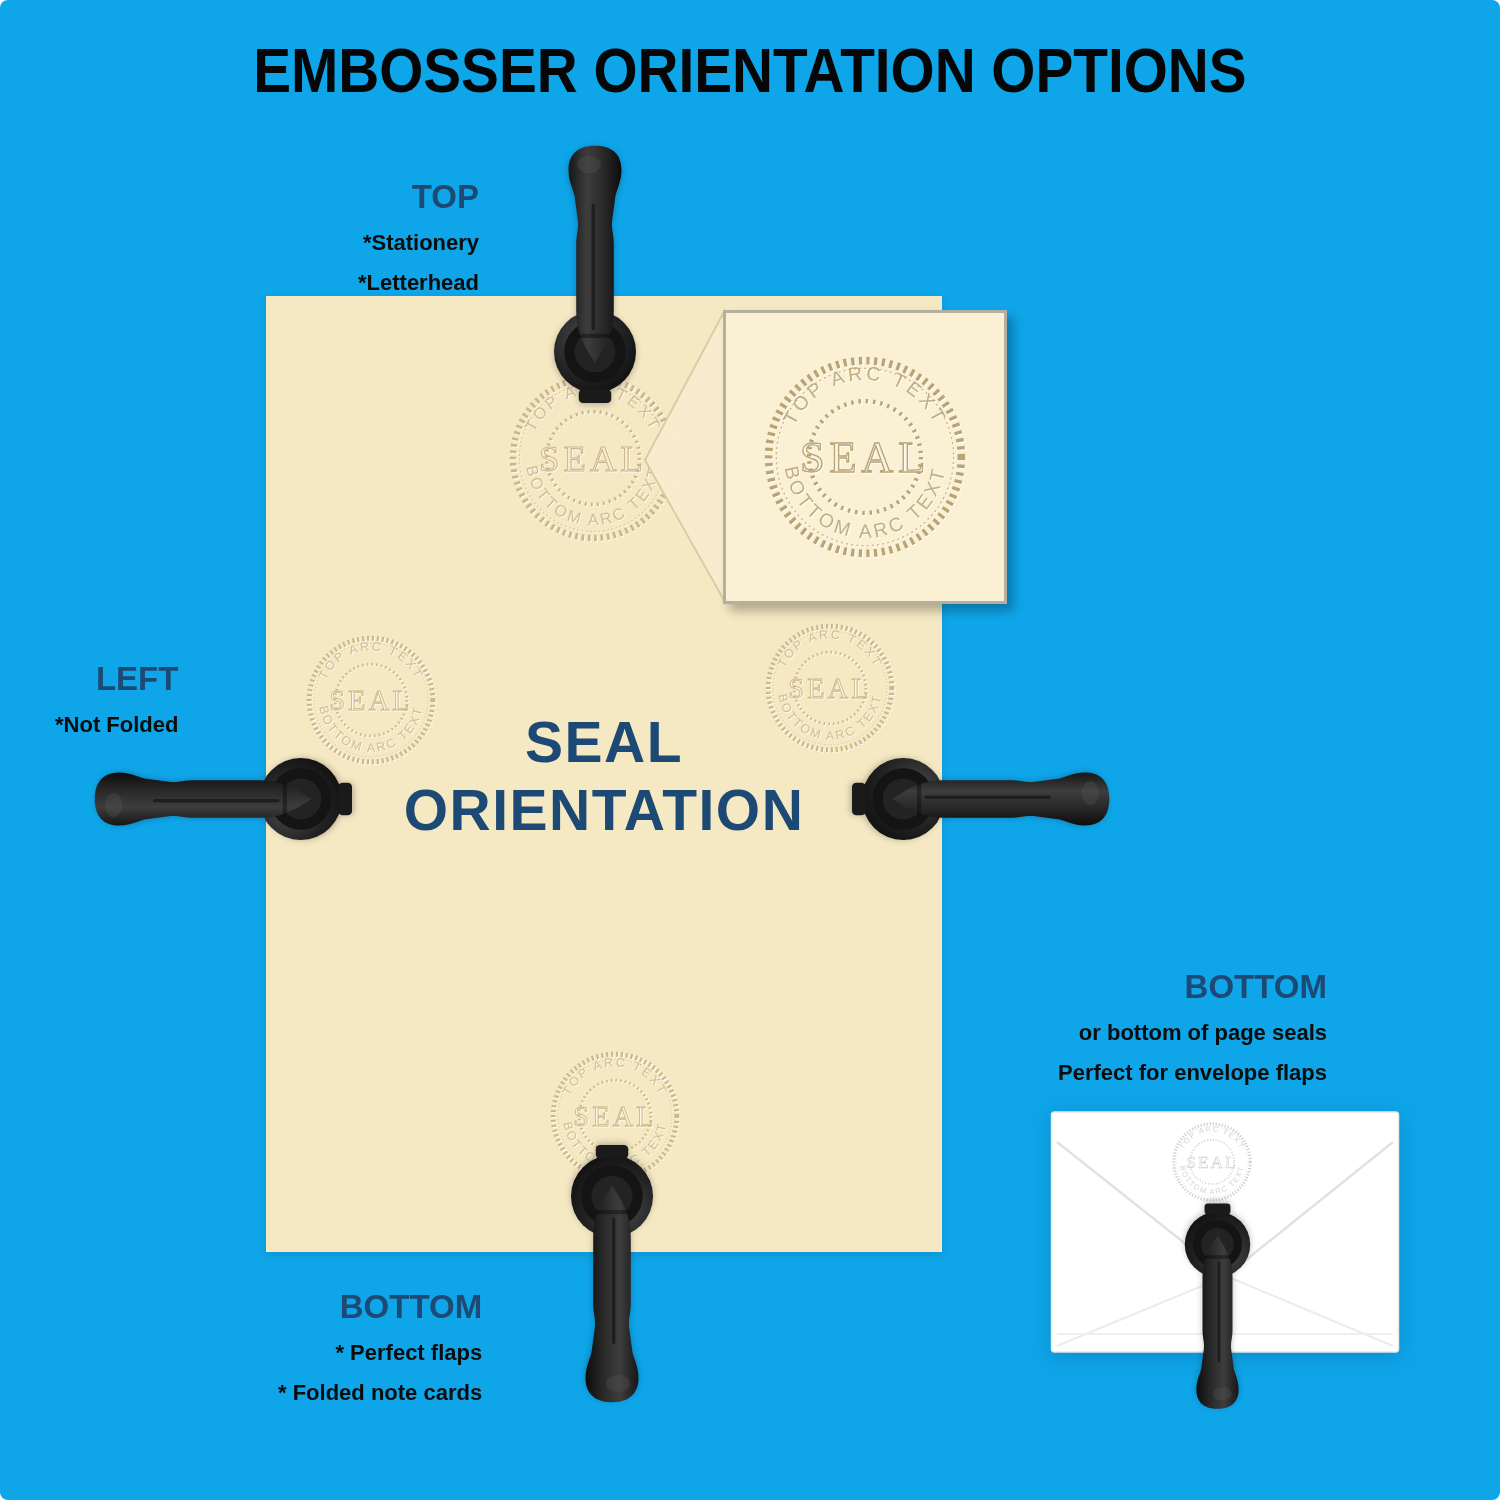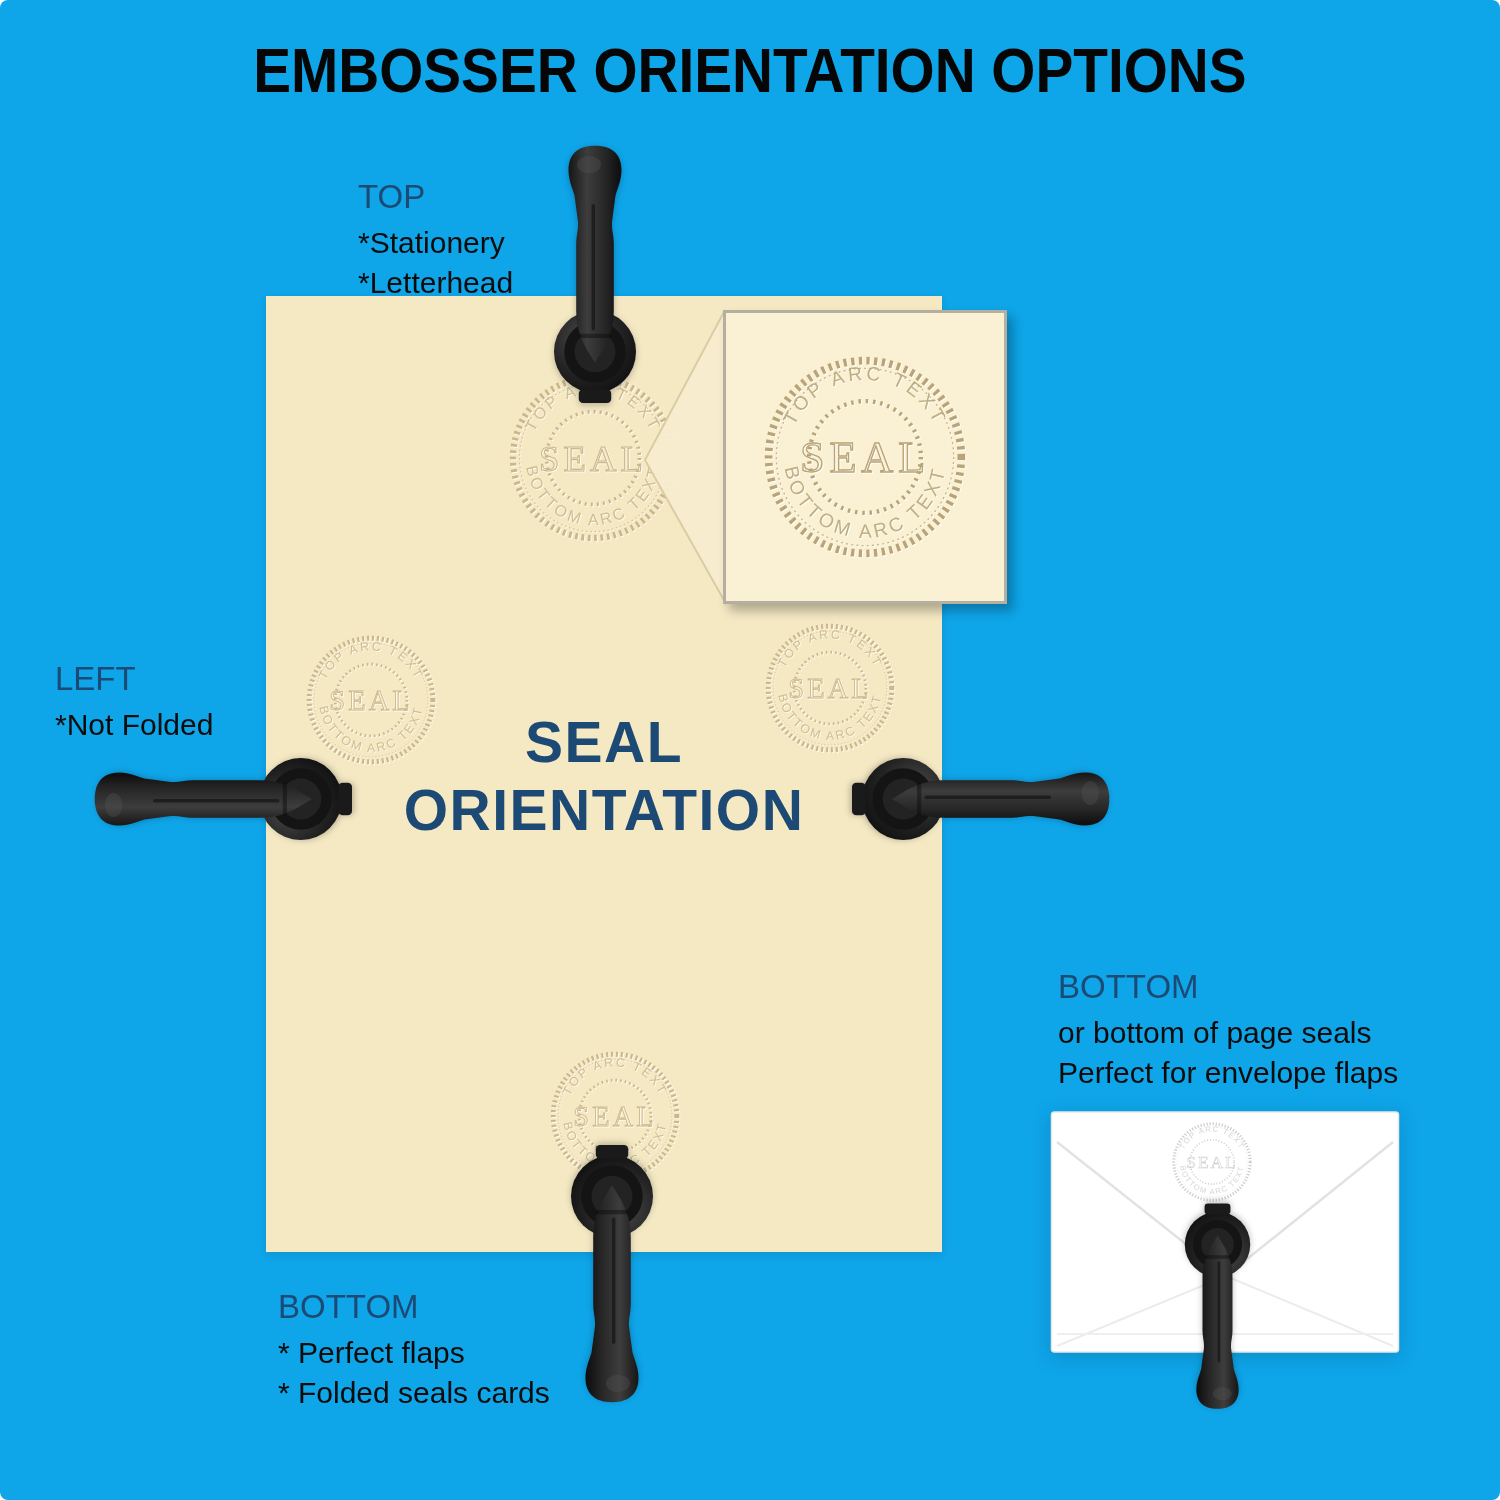--- a/index.html
+++ b/index.html
@@ -40,23 +40,23 @@
 
   
   .embosser{position:absolute;filter:drop-shadow(0 2px 3px rgba(0,0,0,.25));}
   .emb-top{left:548px;top:142px;width:94px;height:264px;}
   .emb-bottom{left:565px;top:1142px;width:94px;height:264px;transform:rotate(180deg);}
   .emb-left{left:176px;top:667px;width:94px;height:264px;transform:rotate(-90deg);}
   .emb-right{left:934px;top:667px;width:94px;height:264px;transform:rotate(90deg);}
   .emb-env{left:1180px;top:1201px;width:75px;height:211px;transform:rotate(180deg);}
 
   
-  .lbl{position:absolute;font-weight:normal;white-space:nowrap;}
+  .lbl{position:absolute;font-weight:bold;white-space:nowrap;text-align:right;}
   .lbl .hd{font-size:33px;color:var(--accent_blue);margin-bottom:7px;}
-  .lbl .it{font-size:30px;color:#0c0c0c;line-height:40px;}
+  .lbl .it{font-size:22px;color:#0c0c0c;line-height:40px;}
 
   
   .envelope{position:absolute;left:1050px;top:1106px;filter:drop-shadow(0 4px 10px rgba(0,0,0,.14));}
   .env-seal-wrap{position:absolute;left:1170px;top:1120px;}
 </style>
 </head>
 <body>
 
 <div id="stage">
 
@@ -158,21 +158,21 @@
 
   <div class="lbl" style="left:55px;top:660px">
     <div class="hd">LEFT</div>
     <div class="it">*Not Folded</div>
   </div>
 
 
   <div class="lbl" style="left:278px;top:1288px">
     <div class="hd">BOTTOM</div>
     <div class="it">* Perfect flaps</div>
-    <div class="it">* Folded seals cards</div>
+    <div class="it">* Folded note cards</div>
   </div>
 
   <div class="lbl" style="left:1058px;top:968px">
     <div class="hd">BOTTOM</div>
     <div class="it">or bottom of page seals</div>
     <div class="it">Perfect for envelope flaps</div>
   </div>
 
   <svg class="envelope" width="350" height="252">
     <rect x="1.5" y="6" width="347" height="240" rx="3" fill="#ffffff" stroke="#e8e8e8" stroke-width="1.5"></rect>

